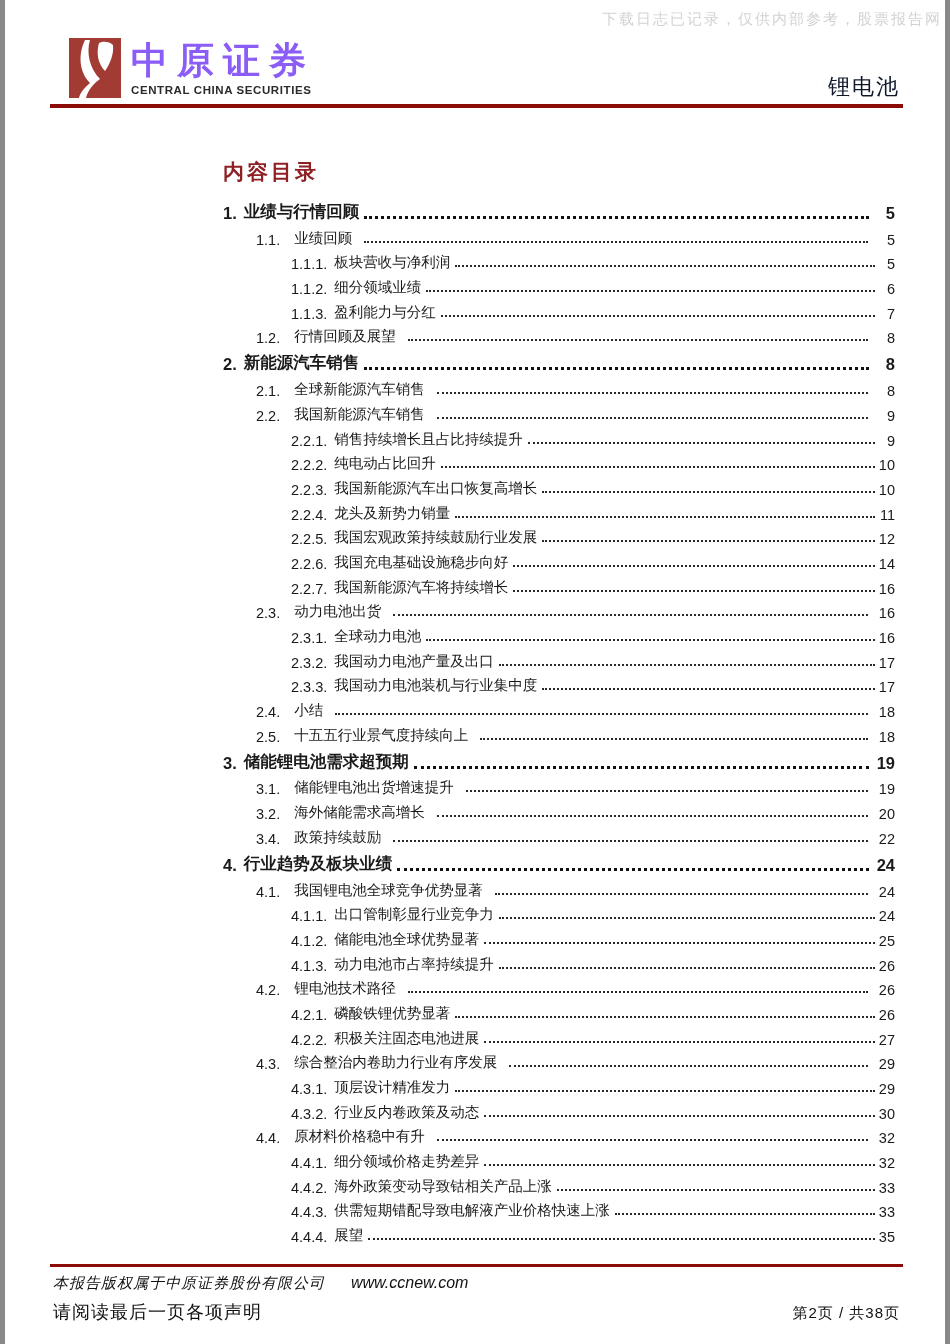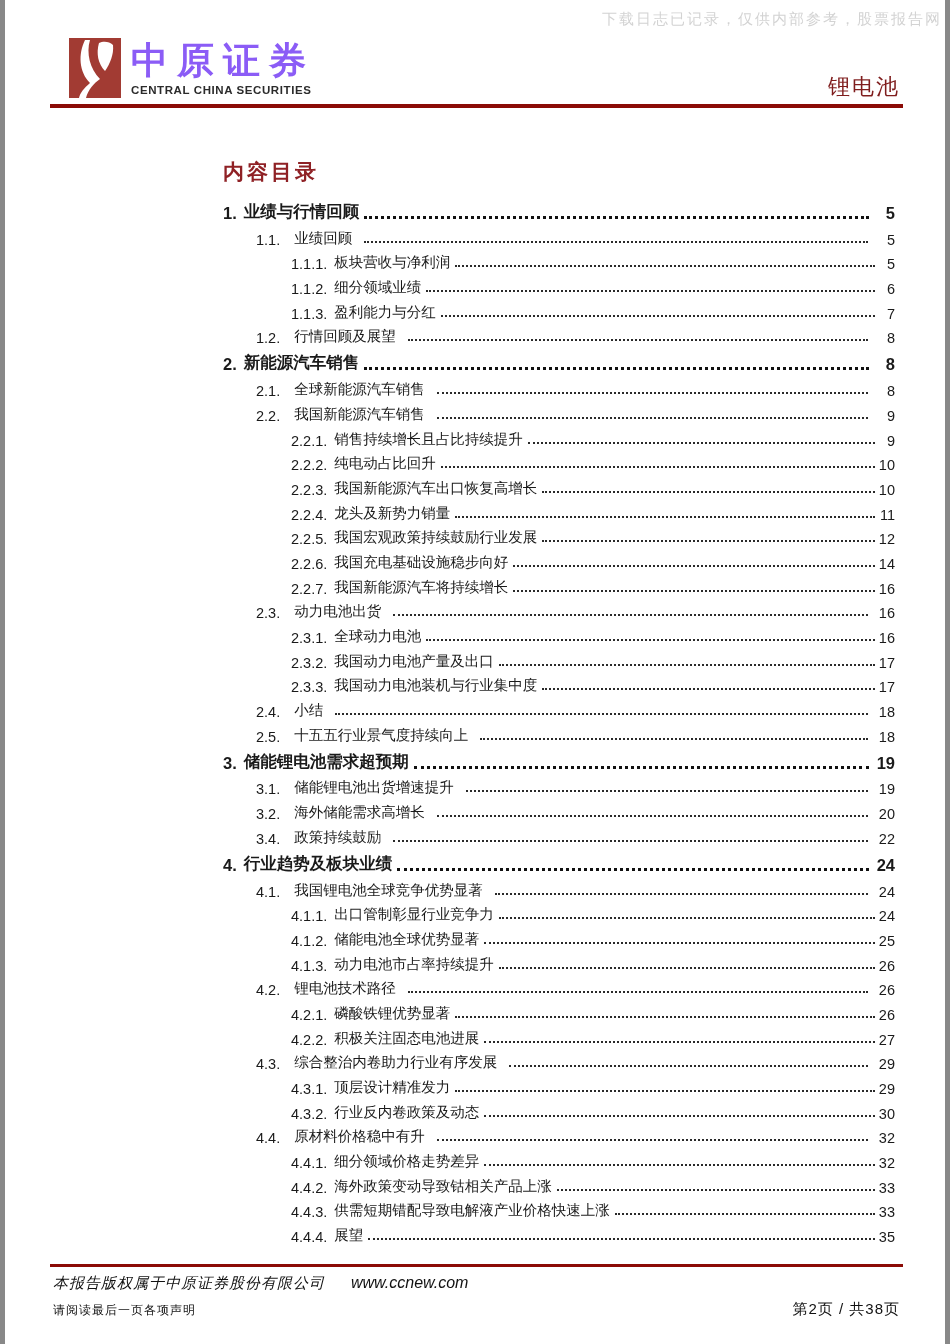--- a/index.html
+++ b/index.html
@@ -44,21 +44,21 @@
     letter-spacing: 0.6px;
     margin-top: 3px;
     white-space: nowrap;
   }
   .report-tag {
     position: absolute;
     right: 45px;
     top: 72px;
     font-family: "DejaVu Serif", serif;
     font-size: 22px;
-    color: #7f1d1d;
+    color: #0f172a;
     letter-spacing: 2px;
   }
   .rule {
     position: absolute;
     left: 45px;
     right: 42px;
     height: 4px;
     background: #8b0b06;
   }
   .rule-top { top: 104px; }
@@ -88,21 +88,21 @@
   .toc-row.lvl3 { font-size: 14.5px; font-weight: 400; height: 24.7px; padding-left: 68px; }
   .toc-num { margin-right: 7px; }
   .dots { flex: 1; margin: 0 2px 5px 5px; border-bottom: 2px dotted #2a2a2a; }
   .lvl1 .dots { border-bottom: 3px dotted #111; margin-right: 8px; margin-bottom: 4px; }
   .toc-page { text-align: right; min-width: 18px; }
   
   .footer-line1 { position: absolute; left: 48px; top: 1274px; display: flex; align-items: baseline; font-style: italic; }
   .footer-copyright { font-family: "DejaVu Serif", serif; font-size: 15px; color: #111; letter-spacing: 1px; }
   .footer-site { font-size: 16px; color: #111; margin-left: 26px; }
   .footer-line2 { position: absolute; left: 48px; top: 1300px; right: 45px; display: flex; justify-content: space-between; align-items: baseline; }
-  .footer-disclaimer { font-family: "DejaVu Serif", serif; font-size: 12px; color: #111; letter-spacing: 1px; }
+  .footer-disclaimer { font-family: "DejaVu Serif", serif; font-size: 18px; color: #111; letter-spacing: 1px; }
   .footer-pageno { font-size: 15px; color: #111; letter-spacing: 1px; }
 </style>
 </head>
 <body>
 
 <div class="page">
 
   <div class="watermark">下载日志已记录，仅供内部参考，股票报告网</div>
 
   <div class="header">

